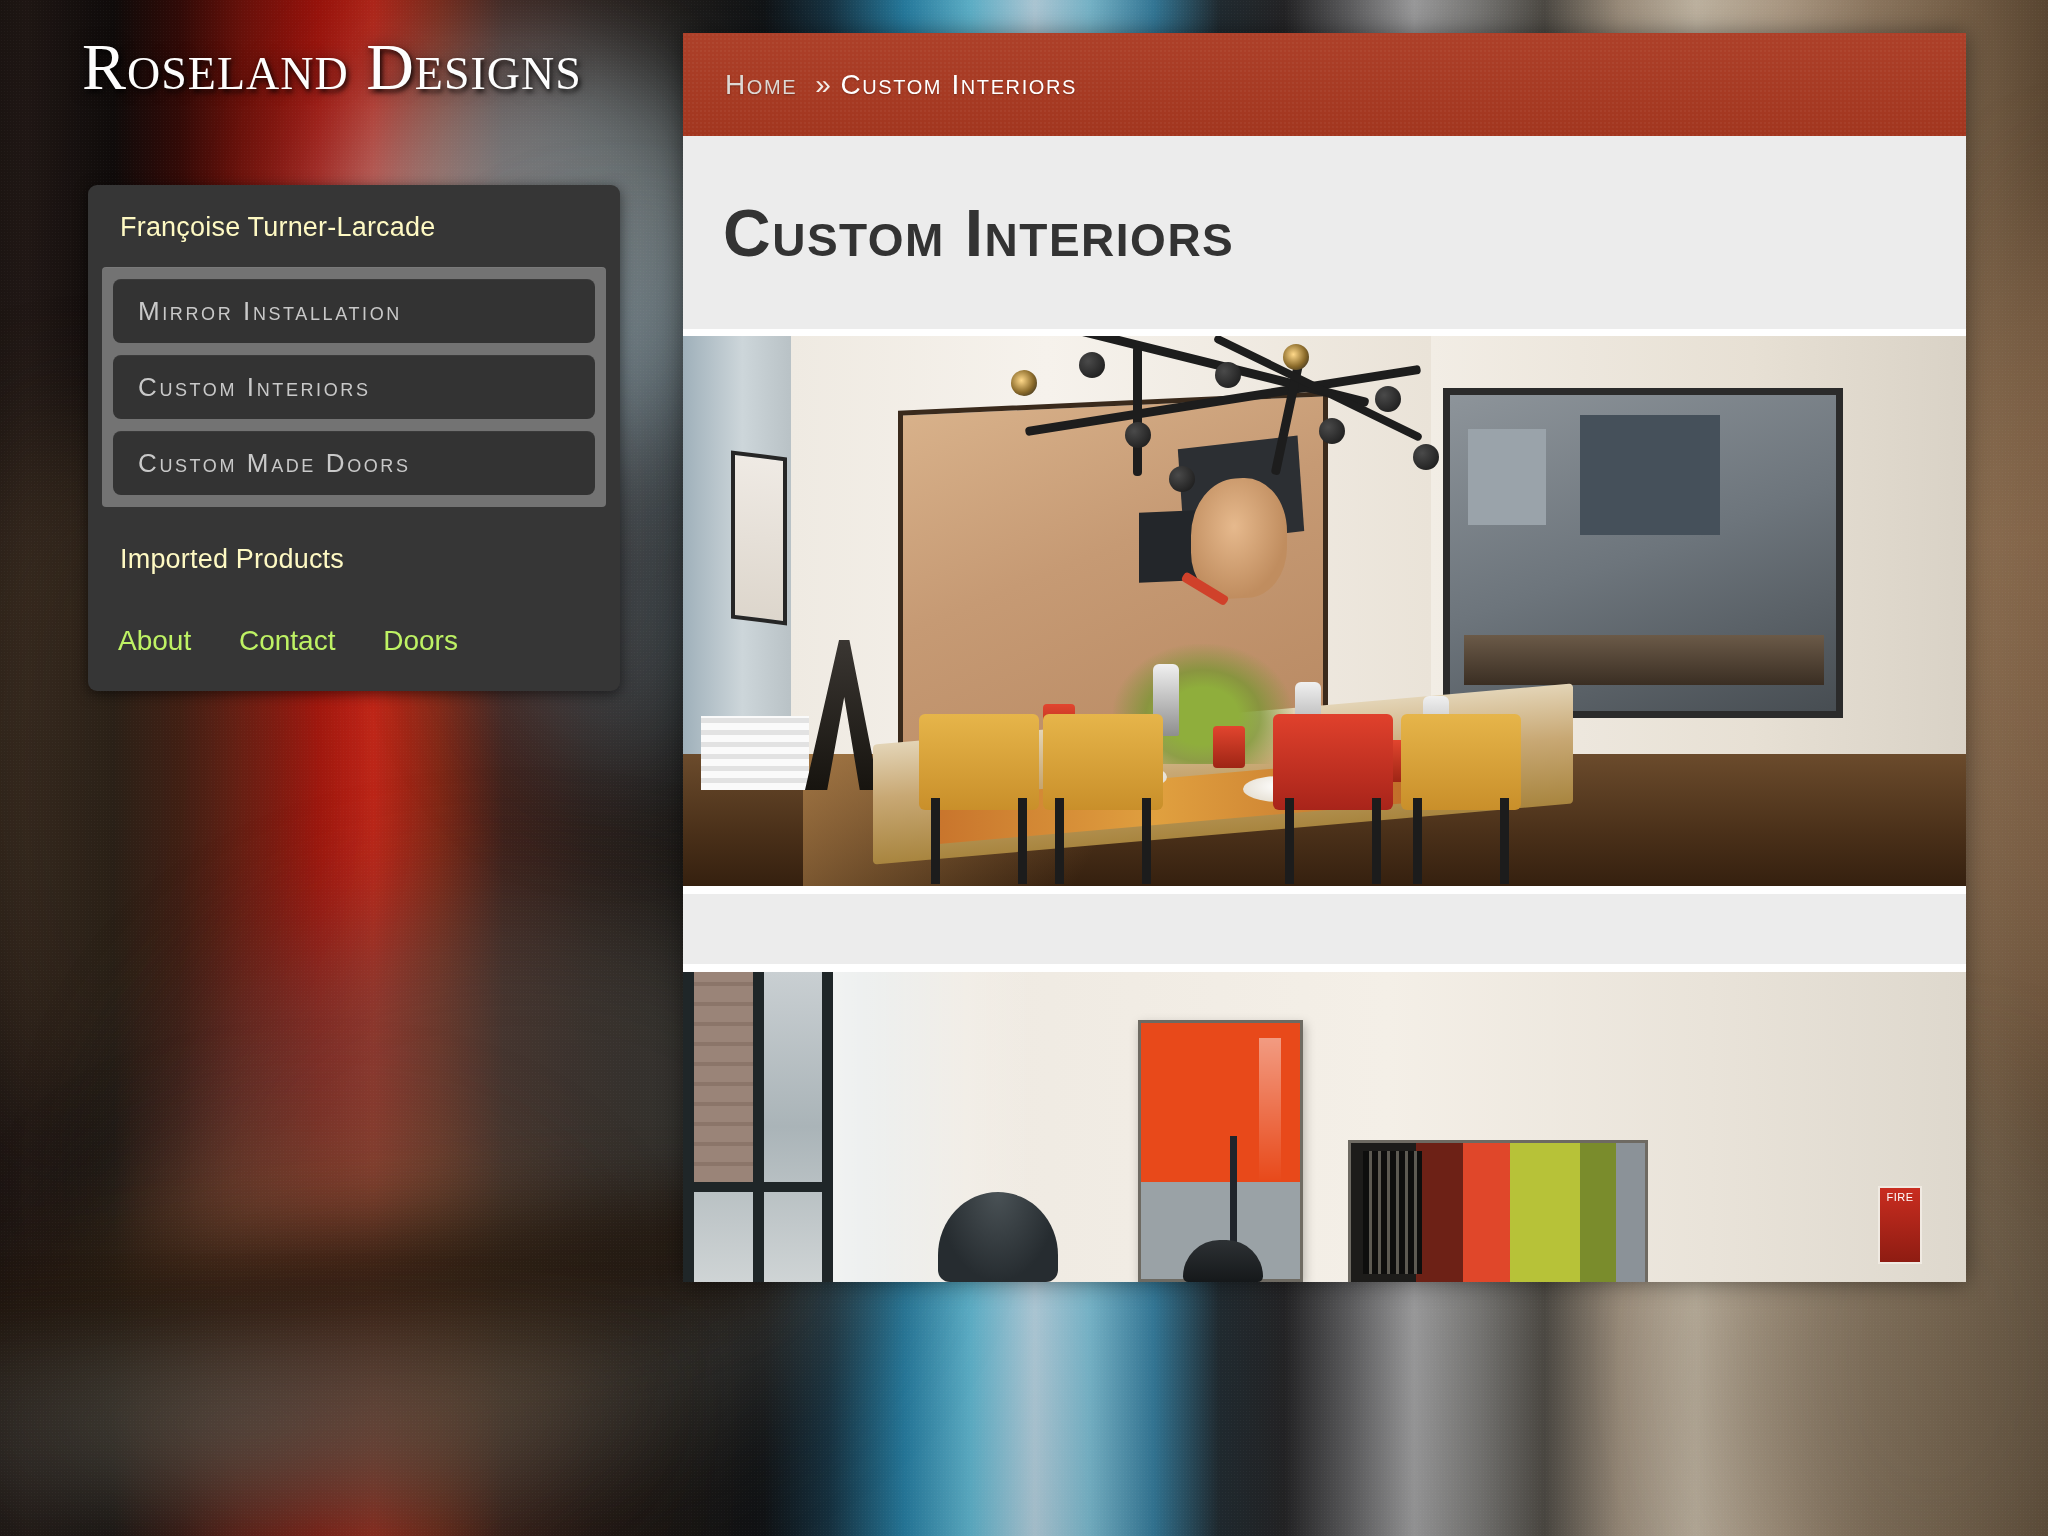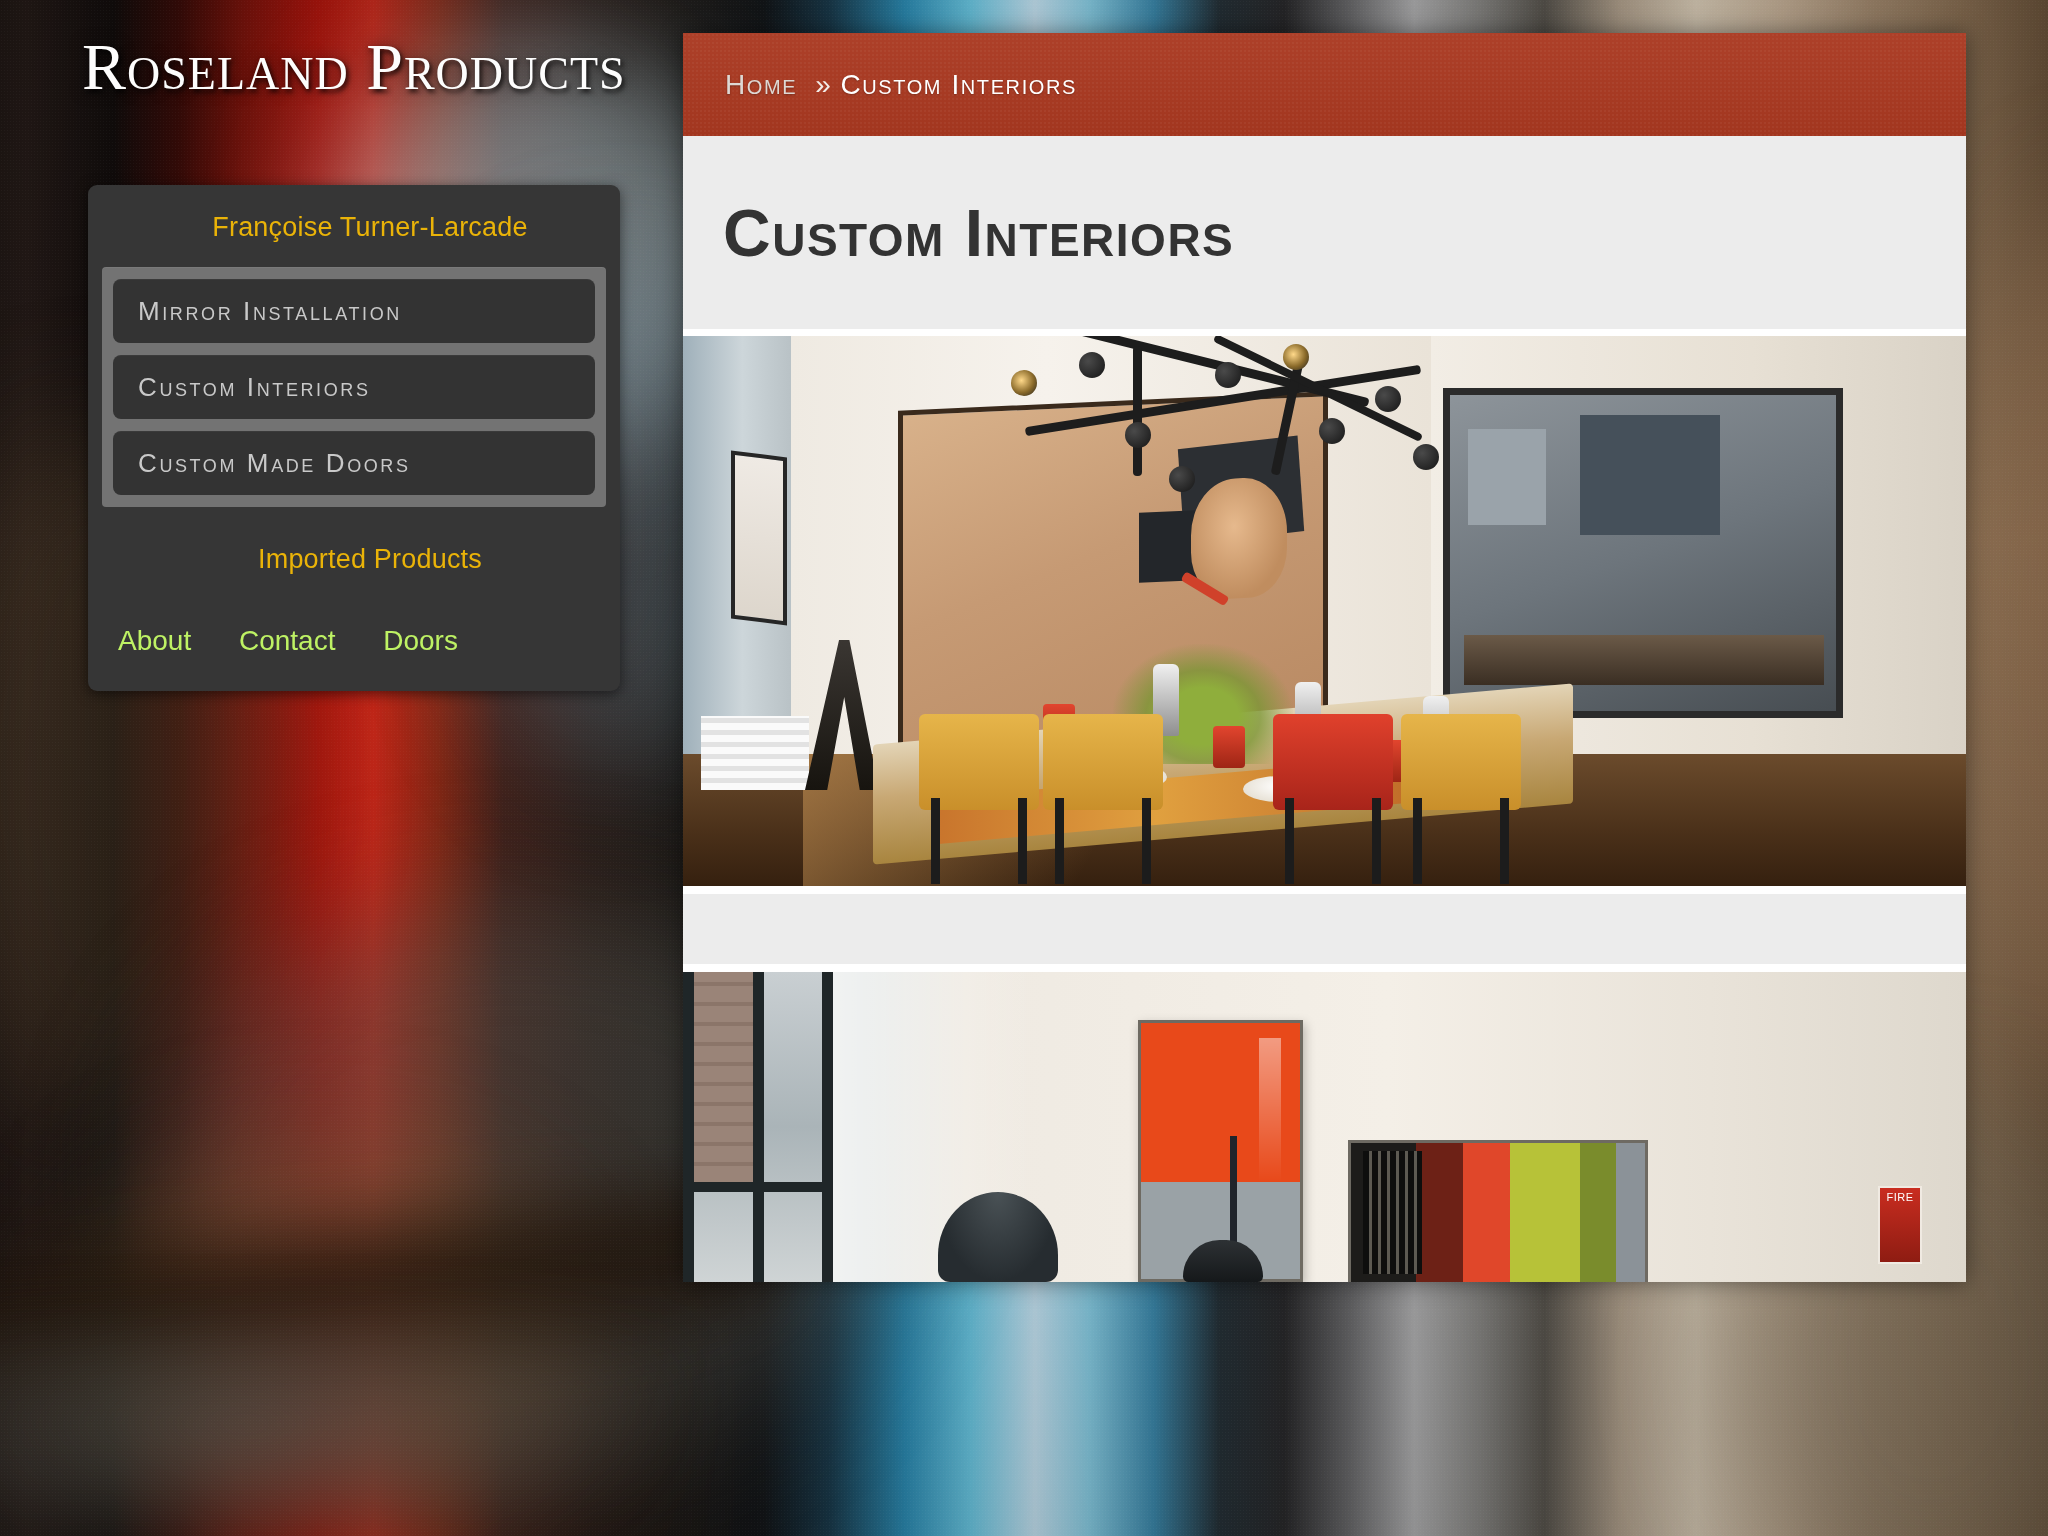--- a/index.html
+++ b/index.html
@@ -80,25 +80,24 @@
     overflow:hidden;
   }
   #navpanel::after {
     content:""; position:absolute; inset:0; pointer-events:none;
     background-image:radial-gradient(rgba(255,255,255,.055) .6px, transparent .7px);
     background-size:4px 4px;
   }
 
   .sec-title {
     position:relative; z-index:2;
-    color:#eab308;
+    color:#fef9c3;
     font-size:27px;
     padding:27px 0 24px 32px;
     letter-spacing:.2px;
-    text-align:center;
   }
 
   .group {
     position:relative; z-index:2;
     background:#737373;
     margin:0 14px 10px 14px;
     border-radius:4px;
     padding:12px 11px 12px 11px;
     box-shadow:inset 0 1px 0 rgba(255,255,255,.05);
   }
@@ -303,21 +302,21 @@
   <div class="bloom b6"></div>
   <div class="bloom b7"></div>
   <div class="shape1"></div>
   <div class="shape2"></div>
   <div class="bgveil"></div>
   <div class="noise"></div>
 </div>
 
 <div id="leftcol">
 
-  <div id="logo">Roseland Products</div>
+  <div id="logo">Roseland Designs</div>
 
   <div id="navpanel">
 
     <div class="sec-title">Françoise Turner-Larcade</div>
 
     <div class="group">
       <div class="navitem">Mirror Installation</div>
       <div class="navitem">Custom Interiors</div>
       <div class="navitem">Custom Made Doors</div>
     </div>

